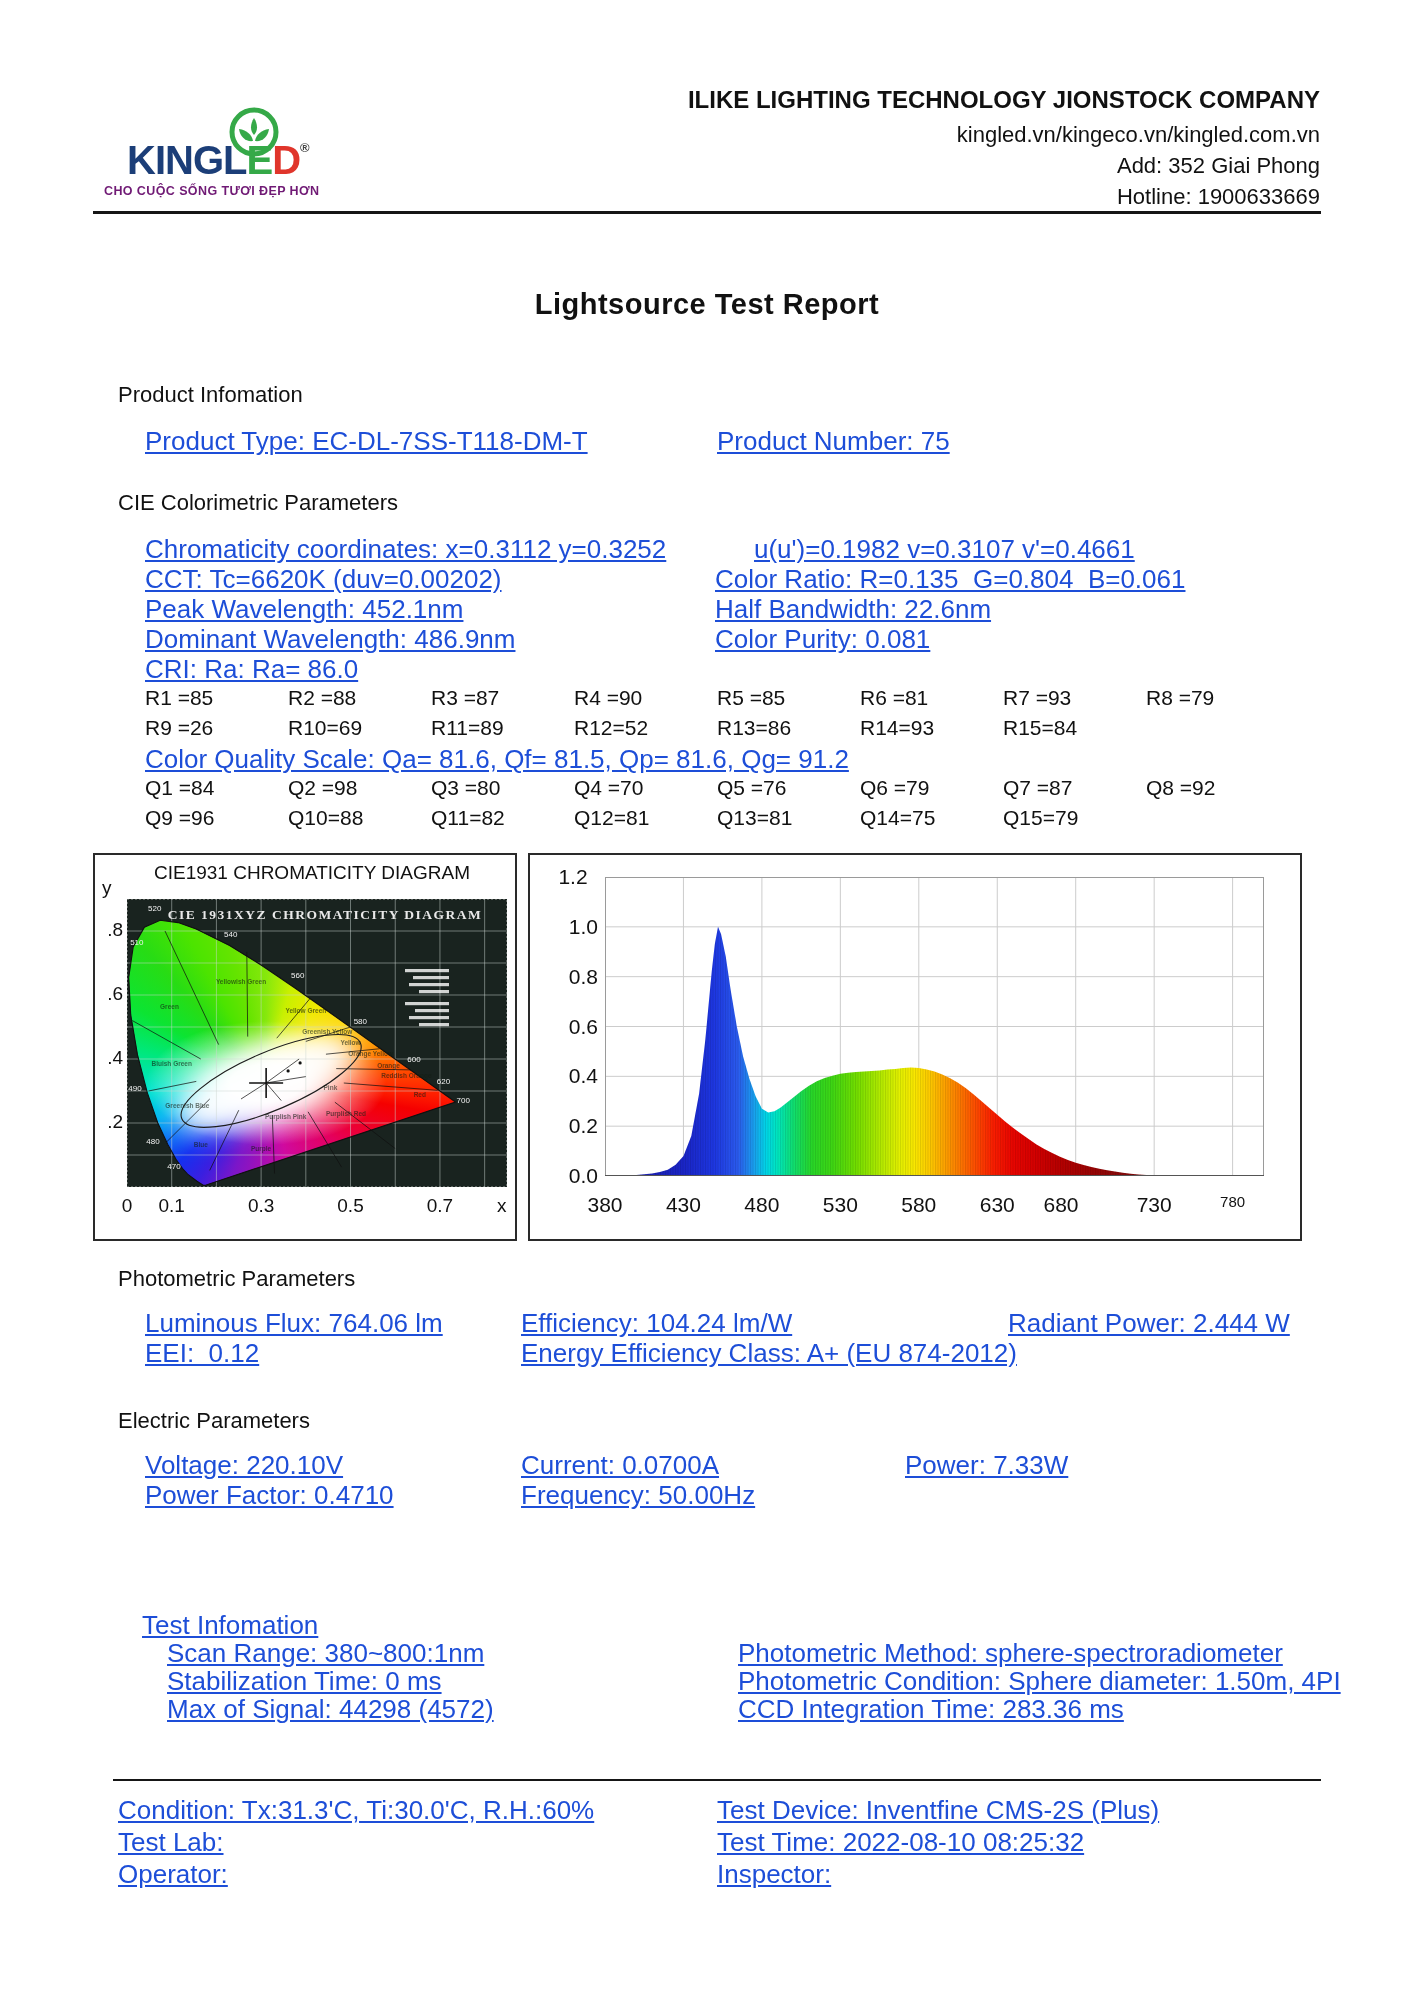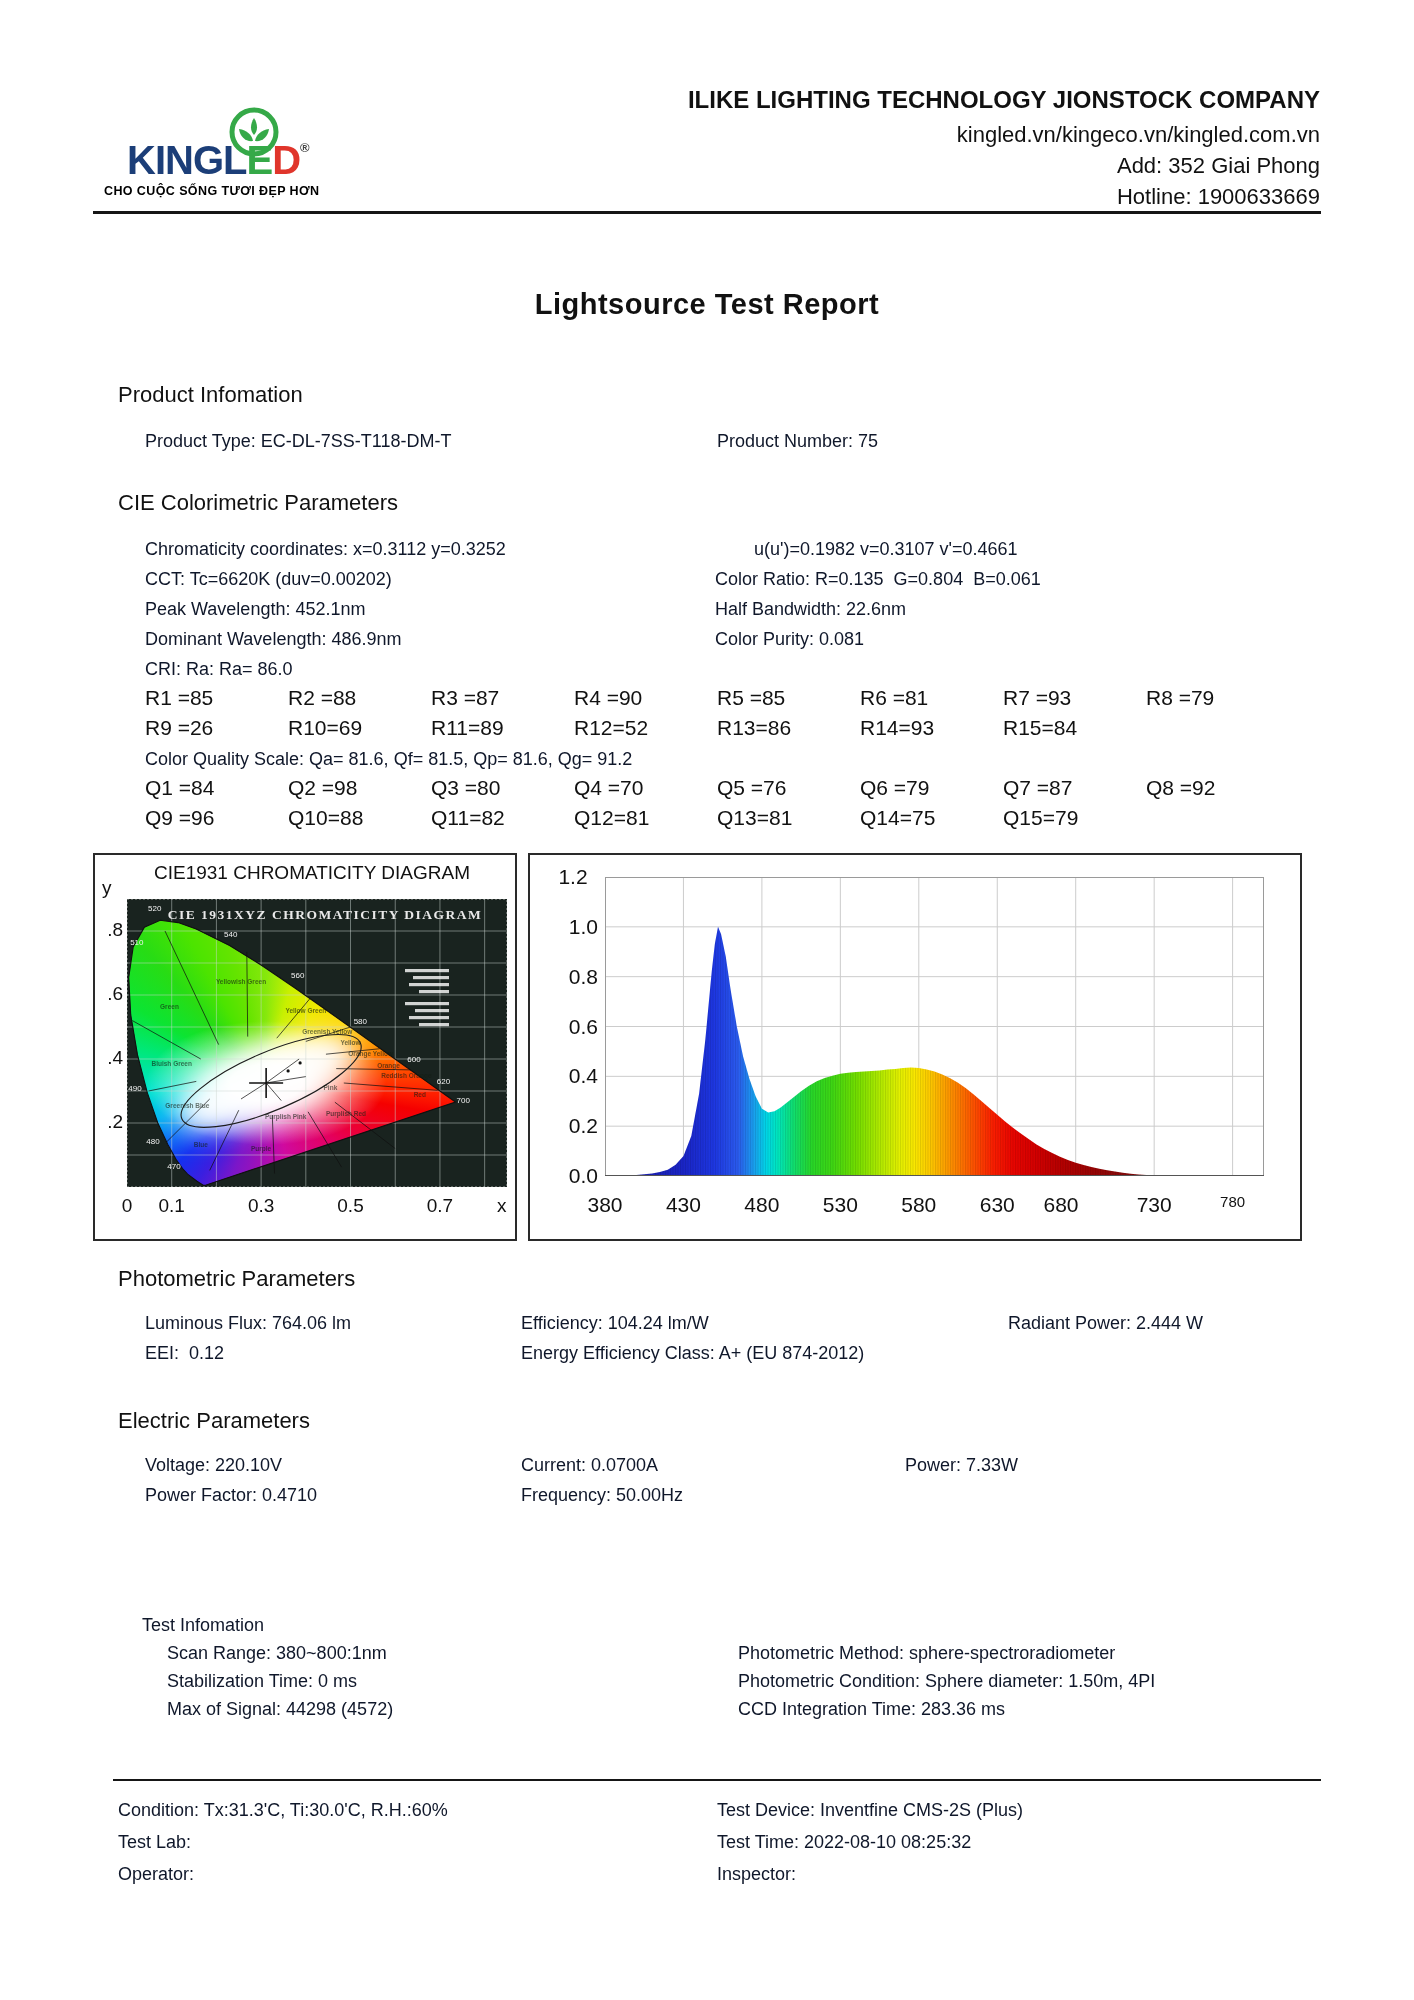--- a/index.html
+++ b/index.html
@@ -1,34 +1,34 @@
 <!DOCTYPE html>
 <html><head>
 <meta charset="utf-8">
 <style>
   html,body{margin:0;padding:0;background:#888;}
   .page{position:relative;width:1414px;height:2000px;background:#ffffff;margin:0 auto;
         font-family:"Liberation Sans", sans-serif;color:#111;overflow:hidden;}
   .abs{position:absolute;}
-  .t{position:absolute;font-size:18px;color:#0f172a;white-space:pre;line-height:26px;}
+  .t{position:absolute;font-size:26px;color:#1d4ed8;white-space:pre;line-height:26px;text-decoration:underline;}
   .sect{position:absolute;font-size:22px;color:#111;white-space:pre;}
   .row{position:absolute;display:flex;}
   .row .cell{width:143px;font-size:21px;white-space:pre;}
   .doc-title{position:absolute;left:93px;width:1228px;text-align:center;
              font-size:29px;font-weight:bold;letter-spacing:0.5px;}
   .hdr-right{position:absolute;right:94px;top:0;width:700px;text-align:right;}
   .hdr-company{position:absolute;right:0;top:86px;width:700px;font-size:24px;font-weight:bold;white-space:pre;}
   .hdr-line{position:absolute;right:0;width:700px;font-size:22px;white-space:pre;}
   .rule{position:absolute;background:#161616;}
   .brand-text{position:absolute;left:127px;top:138px;font-size:40px;font-weight:800;letter-spacing:-1px;white-space:pre;}
   .brand-king{color:#1c3e78;}
   .brand-e{color:#35a948;}
   .brand-d{color:#e0352b;}
   .brand-reg{font-size:13px;color:#444;font-weight:700;vertical-align:22px;letter-spacing:0;}
-  .tagline{position:absolute;left:104px;top:184px;font-size:12.5px;font-weight:bold;color:#000000;letter-spacing:0.4px;white-space:pre;}
+  .tagline{position:absolute;left:104px;top:184px;font-size:12.5px;font-weight:bold;color:#701a75;letter-spacing:0.4px;white-space:pre;}
   .chart-box{position:absolute;border:2px solid #2a2a2a;background:#fff;}
   .cie-title{position:absolute;left:0;top:7px;width:100%;text-align:center;font-size:19px;color:#111;white-space:pre;padding-left:14px;box-sizing:border-box;}
   .cie-axis{position:absolute;font-size:19px;color:#111;}
   .cie-inner{position:absolute;left:32px;top:44px;width:380px;height:288px;background:#19231f;overflow:hidden;}
   .horseshoe{position:absolute;inset:0;}
   .white-core{position:absolute;background:rgba(255,255,255,0.95);border-radius:50%;filter:blur(13px);}
   .spd-plot{position:absolute;left:75px;top:22px;width:659px;height:299px;}
   .tick{position:absolute;font-size:21px;color:#111;white-space:pre;}
 </style>
 </head>

